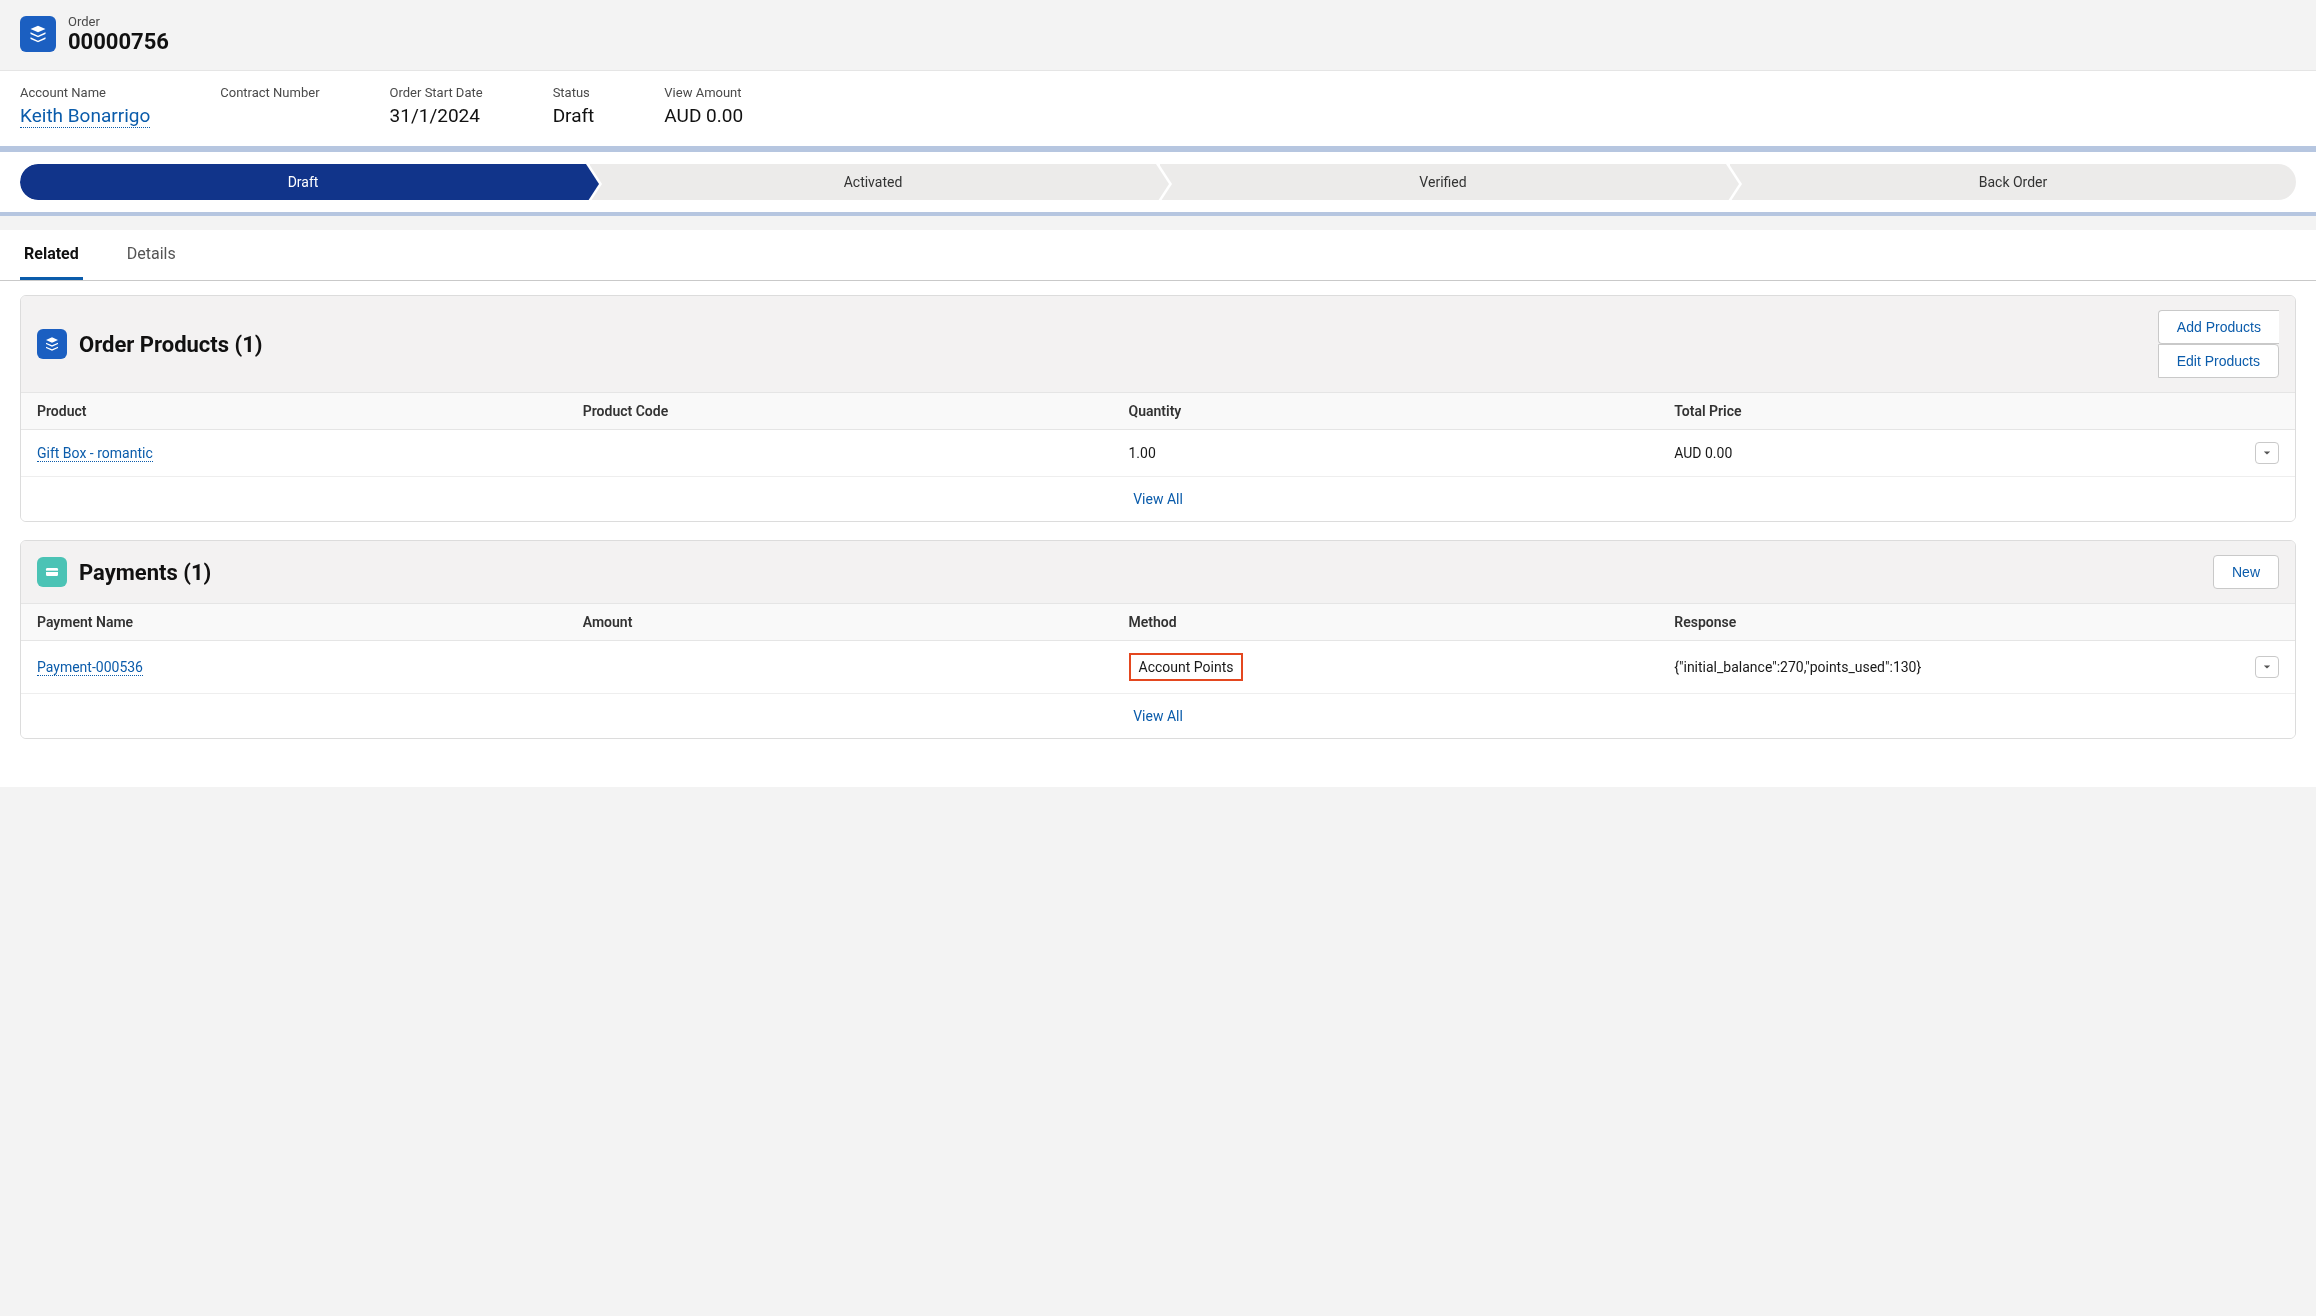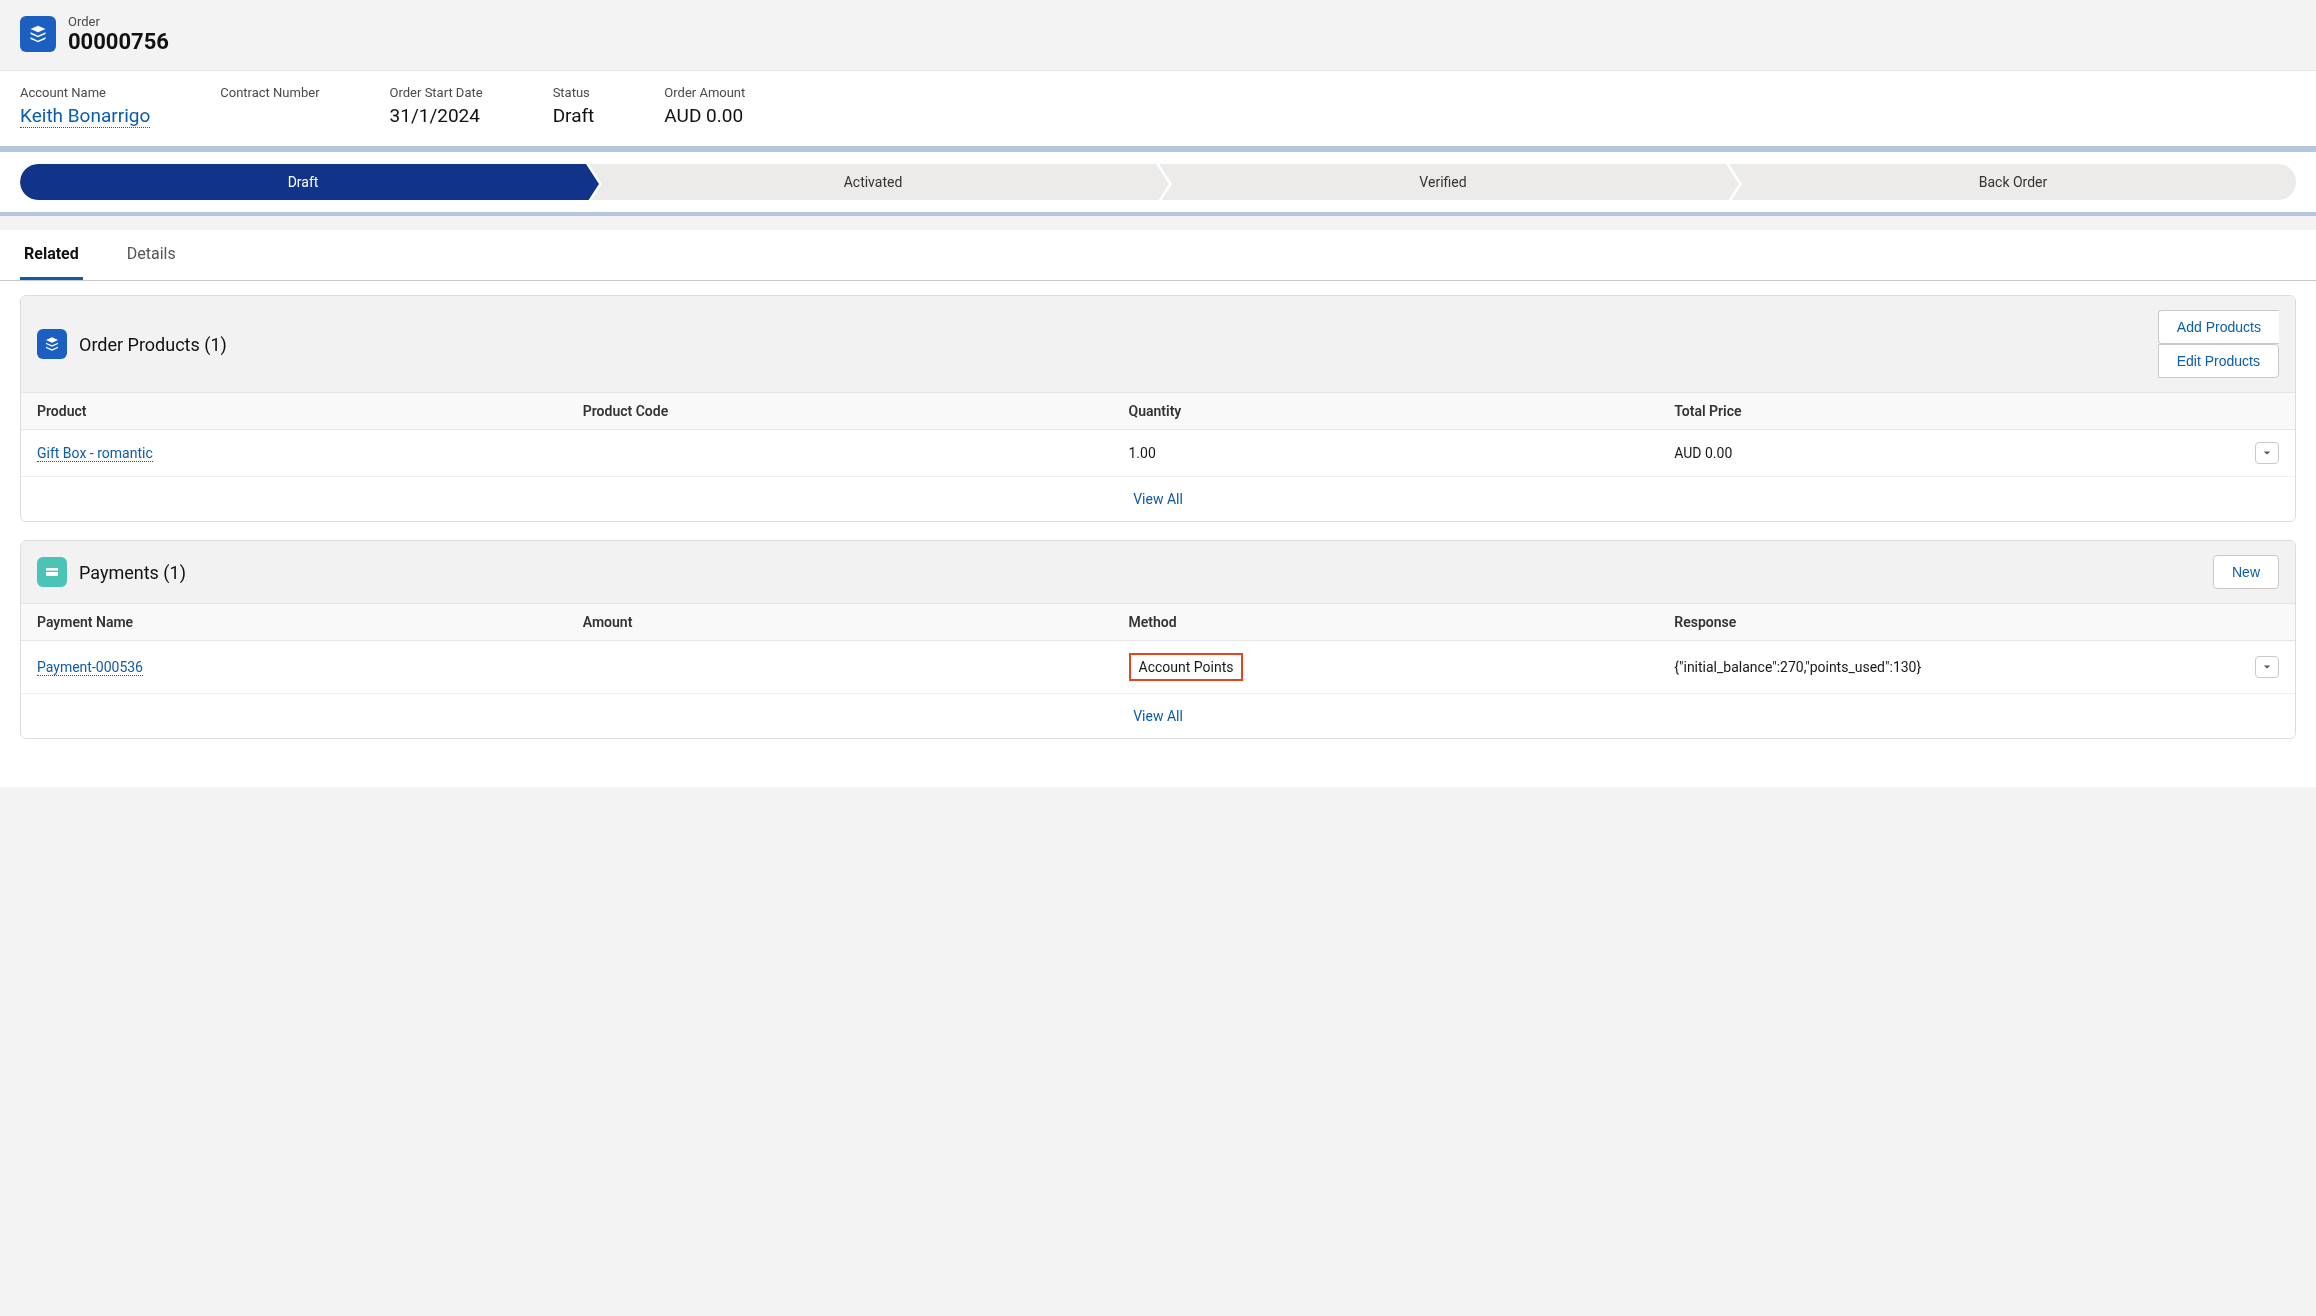--- a/index.html
+++ b/index.html
@@ -139,21 +139,21 @@
     justify-content:space-between;
   }
   .card-title-wrap { display:flex; align-items:center; gap:12px; }
   .card-icon {
     width: 30px; height:30px; border-radius:6px;
     display:flex; align-items:center; justify-content:center;
   }
   .card-icon.blue { background:#1b5fc1; }
   .card-icon.teal { background:#4bc3b5; }
   .card-icon svg { width:16px; height:16px; fill:#fff;}
-  .card-title { font-size:18px; font-weight:400; color:#111;}
+  .card-title { font-size:22px; font-weight:700; color:#111;}
   .card-actions { display:flex;flex-direction:column; }
   .card-actions button {
     background:#fff;
     border:1px solid #c9c9c9;
     color:#0b5cab;
     font-size:14px;
     padding: 8px 18px;
     cursor:pointer;
   }
   .card-actions button:first-child { border-radius:4px 0 0 4px; border-right:none;}
@@ -237,21 +237,21 @@
   </div>
   <div class="hl-field">
     <div class="hl-label">Order Start Date</div>
     <div class="hl-value">31/1/2024</div>
   </div>
   <div class="hl-field">
     <div class="hl-label">Status</div>
     <div class="hl-value">Draft</div>
   </div>
   <div class="hl-field">
-    <div class="hl-label">Order Amount</div>
+    <div class="hl-label">View Amount</div>
     <div class="hl-value">AUD 0.00</div>
   </div>
 </div>
 
 <div class="path-wrap">
   <div class="path">
     <div class="stage current">Draft</div>
     <div class="stage">Activated</div>
     <div class="stage">Verified</div>
     <div class="stage">Back Order</div>

